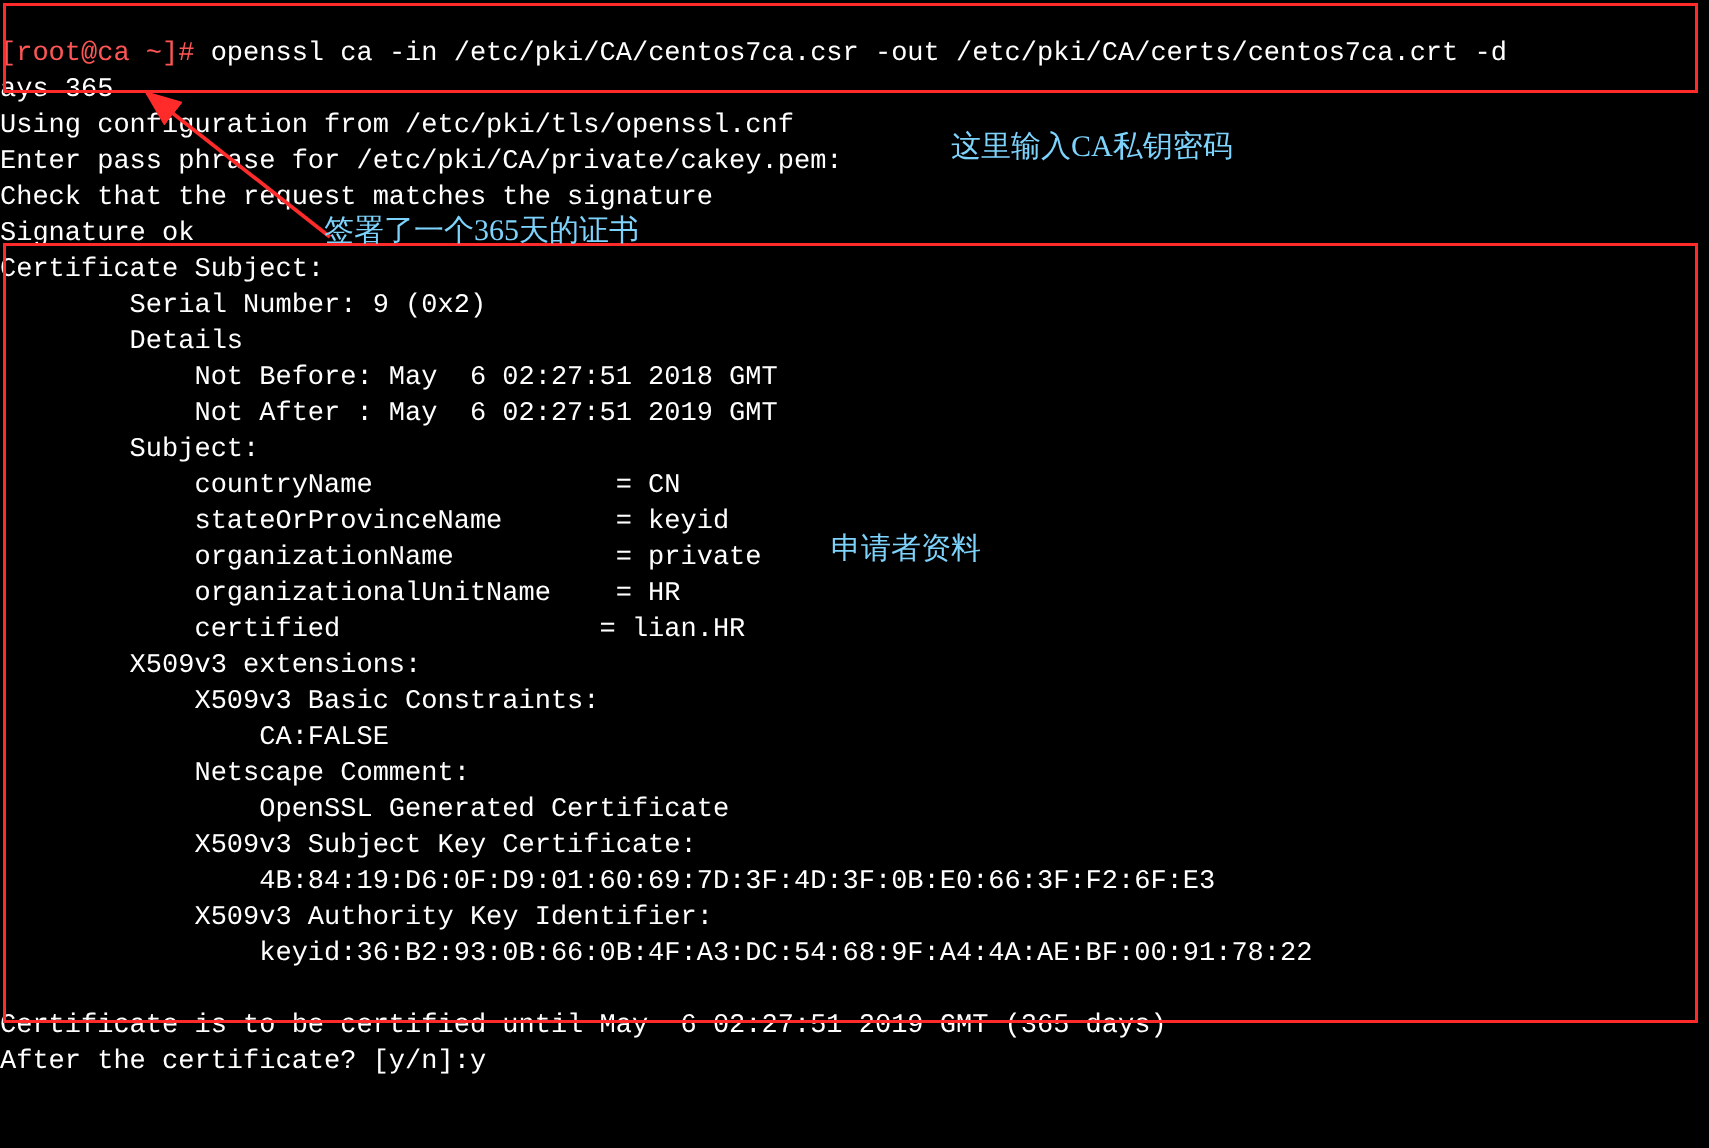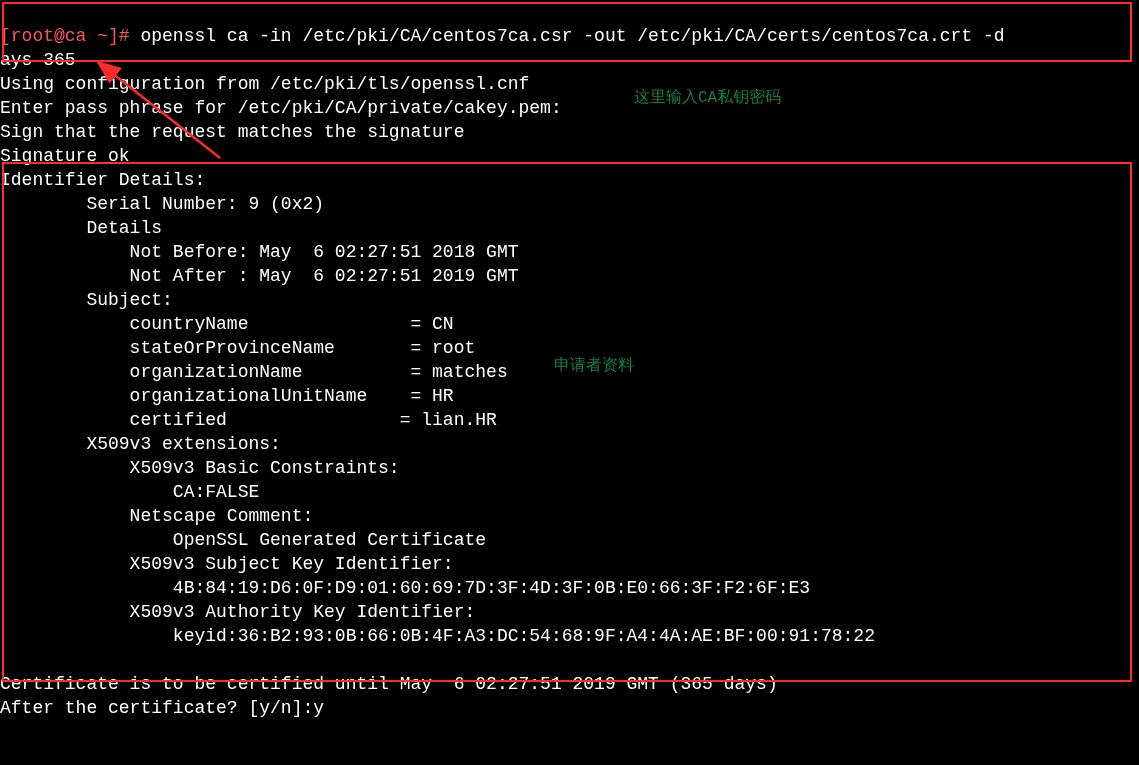--- a/index.html
+++ b/index.html
@@ -18,23 +18,23 @@
     position: relative;
     width: 1139px;
     height: 765px;
     background: #000;
     white-space: pre;
   }
   .prompt-user { color: #ff5555; }
   .prompt-cmd  { color: #ffffff; }
   .annot {
     position: absolute;
-    color: #15803d;
-    font-family: Liberation Mono, monospace;
-    font-size: 16px;
+    color: #7dd3fc;
+    font-family: Liberation Serif, serif;
+    font-size: 20px;
     white-space: nowrap;
     z-index: 50;
   }
   .redbox {
     position: absolute;
     border: 2px solid #ff2a2a;
     pointer-events: none;
     z-index: 40;
   }
   svg.arrow {
@@ -44,39 +44,39 @@
   }
 </style>
 </head>
 <body>
 
 <div class="terminal">
 <span class="prompt-user">[root@ca ~]# </span><span class="prompt-cmd">openssl ca -in /etc/pki/CA/centos7ca.csr -out /etc/pki/CA/certs/centos7ca.crt -d
 ays 365</span>
 <span>Using configuration from /etc/pki/tls/openssl.cnf</span>
 <span>Enter pass phrase for /etc/pki/CA/private/cakey.pem:</span>
-<span>Sign that the request matches the signature</span>
+<span>Check that the request matches the signature</span>
 <span>Signature ok</span>
-<span>Identifier Details:</span>
+<span>Certificate Subject:</span>
 <span>        Serial Number: 9 (0x2)</span>
 <span>        Details</span>
 <span>            Not Before: May  6 02:27:51 2018 GMT</span>
 <span>            Not After : May  6 02:27:51 2019 GMT</span>
 <span>        Subject:</span>
 <span>            countryName               = CN</span>
-<span>            stateOrProvinceName       = root</span>
-<span>            organizationName          = matches</span>
+<span>            stateOrProvinceName       = keyid</span>
+<span>            organizationName          = private</span>
 <span>            organizationalUnitName    = HR</span>
 <span>            certified                = lian.HR</span>
 <span>        X509v3 extensions:</span>
 <span>            X509v3 Basic Constraints: </span>
 <span>                CA:FALSE</span>
 <span>            Netscape Comment: </span>
 <span>                OpenSSL Generated Certificate</span>
-<span>            X509v3 Subject Key Identifier: </span>
+<span>            X509v3 Subject Key Certificate: </span>
 <span>                4B:84:19:D6:0F:D9:01:60:69:7D:3F:4D:3F:0B:E0:66:3F:F2:6F:E3</span>
 <span>            X509v3 Authority Key Identifier: </span>
 <span>                keyid:36:B2:93:0B:66:0B:4F:A3:DC:54:68:9F:A4:4A:AE:BF:00:91:78:22</span>
 <span></span>
 <span>Certificate is to be certified until May  6 02:27:51 2019 GMT (365 days)</span>
 <span>After the certificate? [y/n]:y</span>
 
   
   <div class="redbox" style="left:2px; top:2px; width:1126px; height:56px;"></div>
 
@@ -87,14 +87,15 @@
     <defs>
       <marker id="arrhead" markerWidth="10" markerHeight="8" refX="9" refY="4" orient="auto">
         <polygon points="0 0, 10 4, 0 8" fill="#ff2a2a"></polygon>
       </marker>
     </defs>
     <line x1="140" y1="108" x2="18" y2="12" stroke="#ff2a2a" stroke-width="2.5" marker-end="url(#arrhead)"></line>
   </svg>
 
   
   <div class="annot" style="left:634px; top:86px;">这里输入CA私钥密码</div>
+  <div class="annot" style="left:216px; top:142px;">签署了一个365天的证书</div>
   <div class="annot" style="left:554px; top:354px;">申请者资料</div>
 </div>
 
 </body></html>

